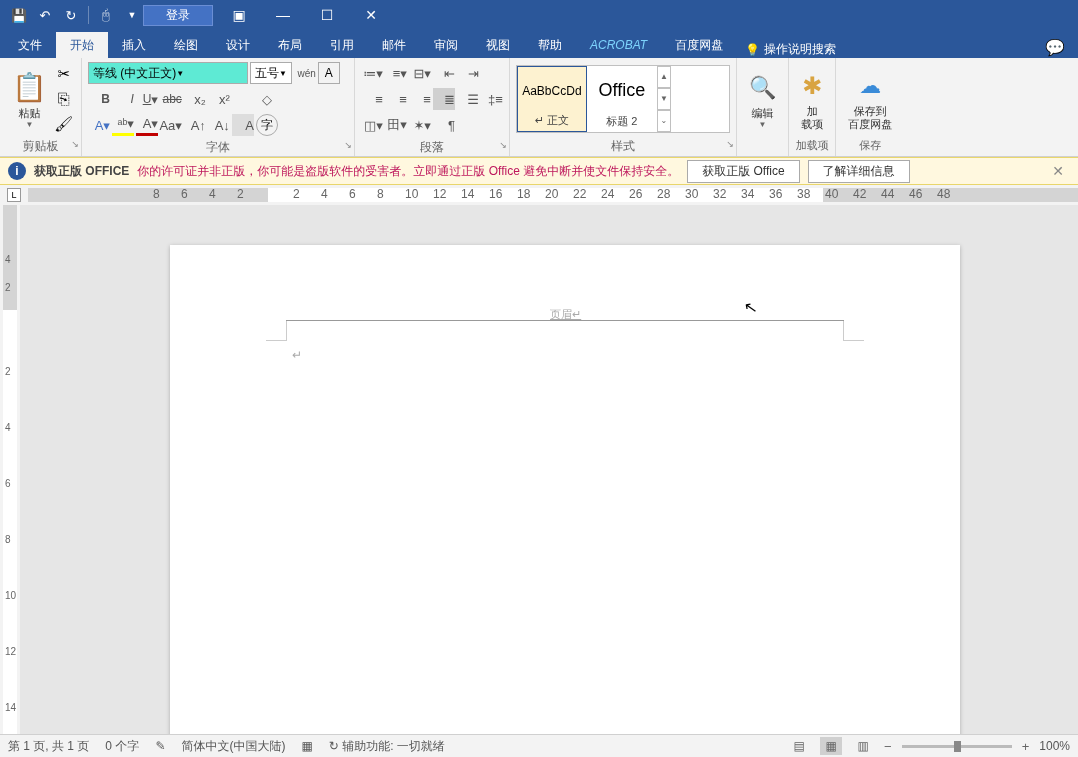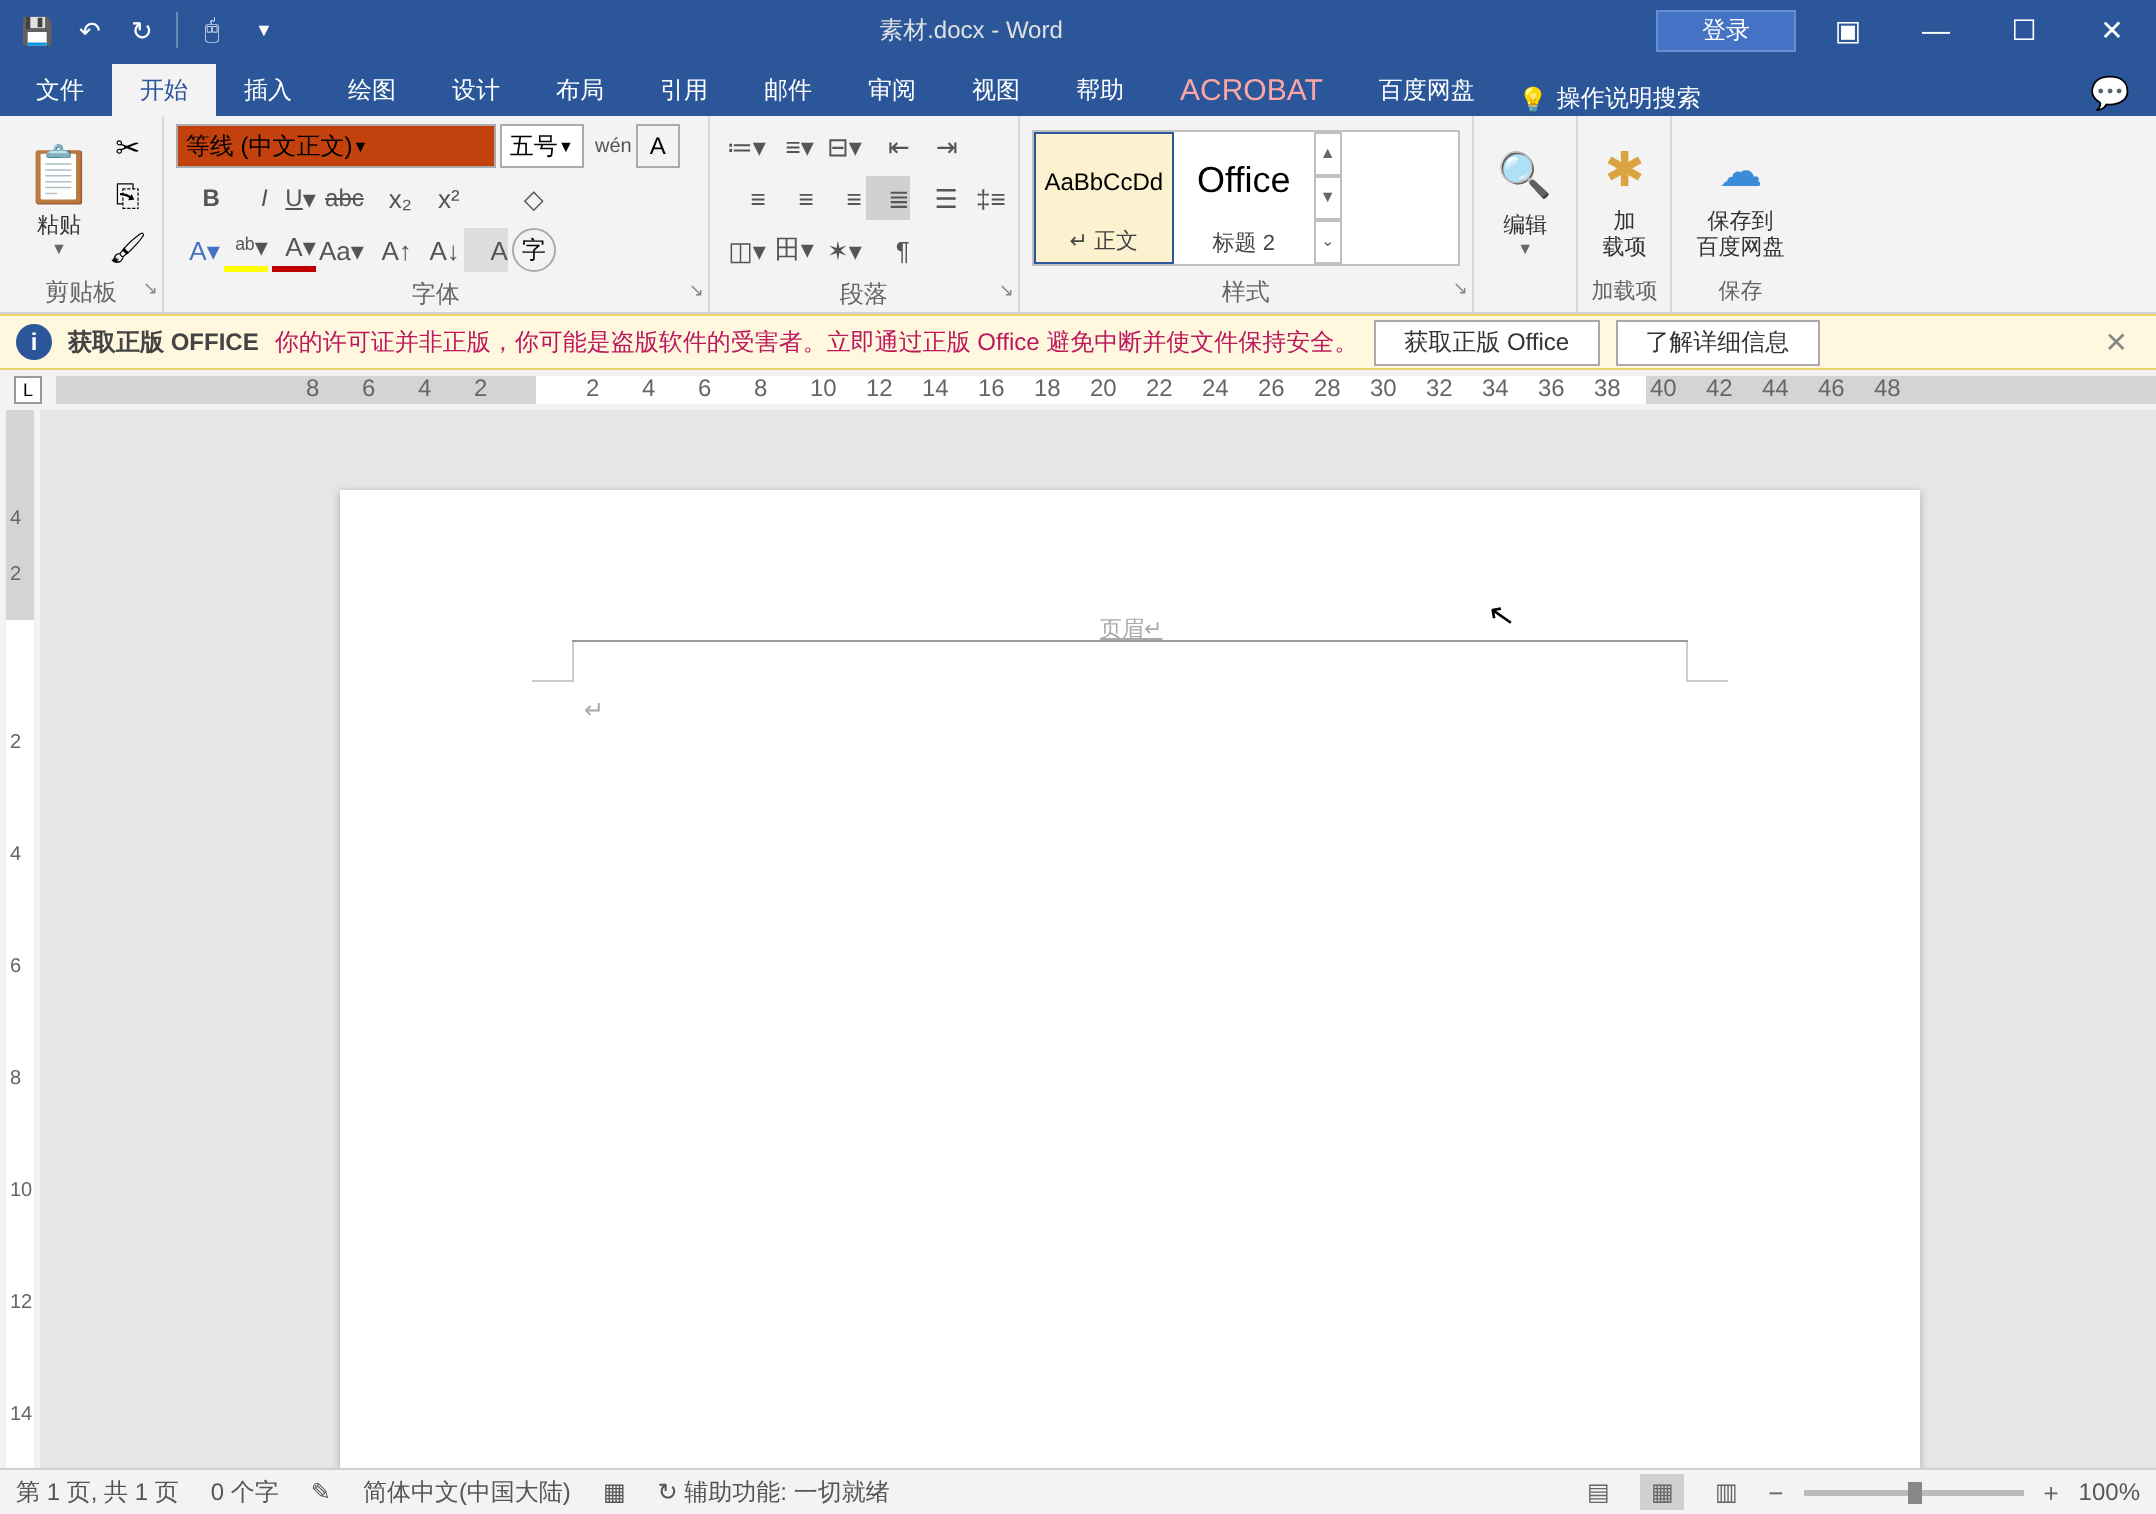--- a/index.html
+++ b/index.html
@@ -31,21 +31,21 @@
   .big-btn { display: flex; flex-direction: column; align-items: center; justify-content: center; padding: 2px 6px; color: #333; }
   .big-btn .icon { font-size: 28px; height: 38px; display:flex; align-items:center; }
   .big-btn .lbl { font-size: 11px; line-height: 13px; text-align: center; }
   
   .clip-col { display:flex; flex-direction: column; }
   .small-btn { width: 22px; height: 22px; display:flex; align-items:center; justify-content:flex-end; color: #555; font-size: 13px; }
   .clip-small { width: 22px; height: 25px; font-size:15px; display:flex; align-items:center; justify-content:center; }
   
   .font-rows { display: flex; flex-direction: column; gap: 2px; width: 260px;}
   .row { display: flex; align-items: center; gap: 2px; height: 24px;}
-  .font-combo { border: 1px solid #ababab; background: #c2410c; height: 22px; display:flex; align-items:center; padding: 0 4px; width: 160px; }
+  .font-combo { border: 1px solid #ababab; background: #5eead4; height: 22px; display:flex; align-items:center; padding: 0 4px; width: 160px; }
   .size-combo { border: 1px solid #ababab; background: white; height: 22px; display:flex; align-items:center; padding: 0 4px; width: 42px; justify-content: space-between;}
   .btn-box { border: 1px solid #ababab; width: 22px; height: 22px; display:flex; align-items:center; justify-content: center; font-size:12px; }
   
   .para-rows { display:flex; flex-direction:column; gap: 2px; }
   
   .styles-gallery { display:flex; border:1px solid #c0c0c0; background:white; height: 68px; width: 214px; }
   .style-item { width: 70px; border-right: 1px solid #e0e0e0; display:flex; flex-direction:column; padding: 2px;}
   .style-preview { flex:1; display:flex; align-items:center; justify-content:center; overflow:hidden; }
   .style-name { text-align:center; font-size:11px; color:#444; height:16px; }
   .style-item.sel { border: 1px solid #2B579A; background:#fdf2d0; }
@@ -84,35 +84,34 @@
   .cursor-arrow { position:absolute; left:574px; top:53px; font-size:16px; color:black; transform: rotate(-10deg); }
   
   .statusbar { height: 23px; background:#f3f3f3; border-top:1px solid #d0d0d0; display:flex; align-items:center; padding: 0 8px; gap: 16px; color:#555; font-size:12px;}
   .statusbar .right { margin-left:auto; display:flex; align-items:center; gap:10px;}
   .view-btn { width:22px; height:18px; display:flex; align-items:center; justify-content:center; color:#666; }
   .view-btn.active { background:#d0d0d0; }
   .zoom-slider { width:110px; height:3px; background:#bbb; position:relative; }
   .zoom-slider .tick { position:absolute; left:50%; top:-3px; width:1px; height:8px; background:#888; }
   .zoom-slider .handle { position:absolute; left:50%; top:-4px; width:7px; height:11px; background:#888; margin-left:-3px; }
   .sb-btn { font-size:13px; color:#666; }
-  .acro-label { color:#fca5a5; font-size:15px;}
+  .acro-label { color:#7dd3fc; font-size:12px;font-style:italic;}
 </style>
 </head>
 <body>
 
 <div class="titlebar">
   <div class="qat">
     <div class="qat-btn">💾</div>
     <div class="qat-btn">↶</div>
     <div class="qat-btn">↻</div>
     <div class="qat-sep"></div>
     <div class="qat-btn">🖰</div>
     <div class="qat-btn" style="font-size:9px;">▼</div>
   </div>
-  <div class="title-center">素材.docx - Word</div>
   <div class="title-right">
     <div class="login-btn">登录</div>
     <div class="win-btn">▣</div>
     <div class="win-btn">—</div>
     <div class="win-btn">☐</div>
     <div class="win-btn">✕</div>
   </div>
 </div>
 
 <div class="tabs">

